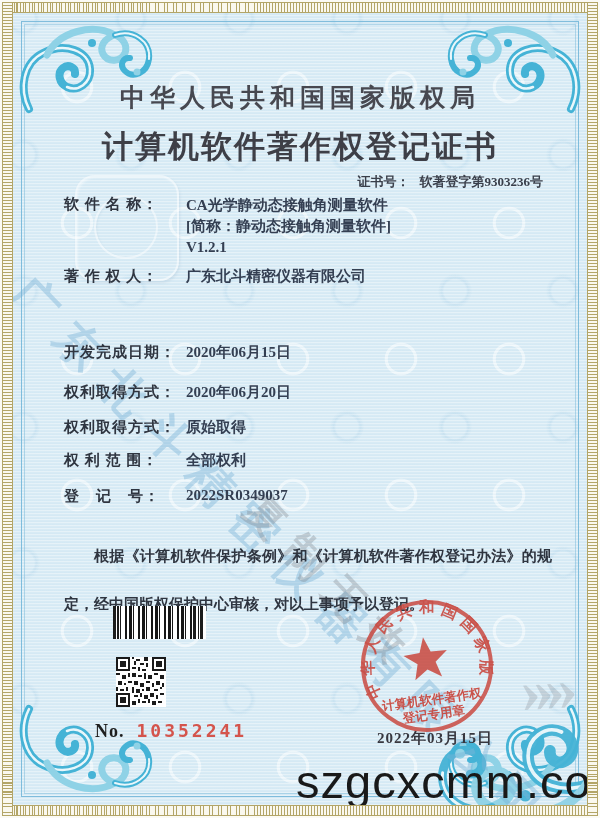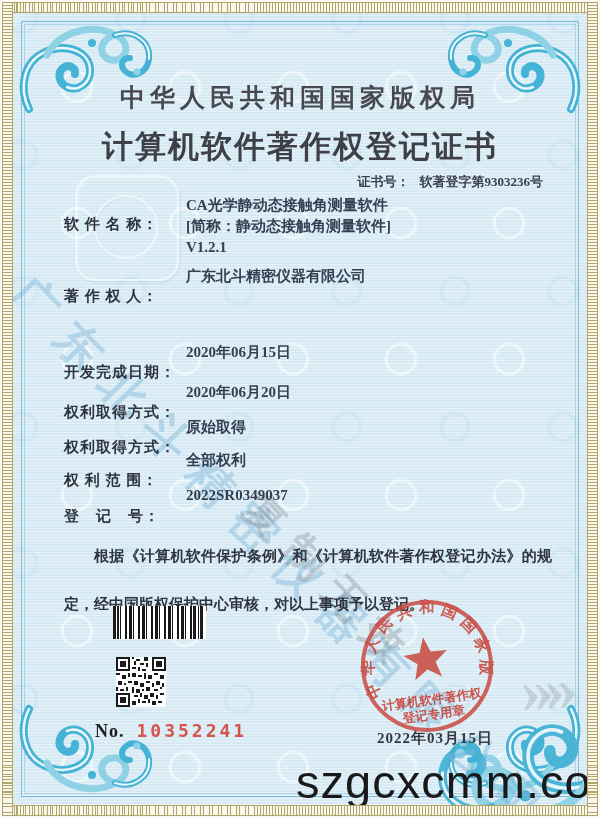--- a/index.html
+++ b/index.html
@@ -40,21 +40,21 @@
      color:rgba(120,125,130,.25);transform:rotate(-4deg);letter-spacing:-8px;}
   
   .authority{position:absolute;left:0;right:0;top:68px;text-align:center;z-index:3;
      font-size:25px;font-weight:600;letter-spacing:5px;color:#474850;}
   .cert-title{position:absolute;left:0;right:0;top:113px;text-align:center;z-index:3;
      font-size:31px;font-weight:700;letter-spacing:2px;color:#3e3f47;}
   .certline{position:absolute;right:44px;top:160px;z-index:3;font-size:13px;font-weight:700;color:#3a3f4a;}
   .certline .lab{margin-right:10px;text-align:right;}
   
   .row{position:absolute;left:51px;z-index:3;font-size:15px;font-weight:700;color:#2f3540;white-space:nowrap;}
-  .row .lab{display:inline-block;width:122px;letter-spacing:1px;vertical-align:top;margin-top:20px;}
+  .row .lab{display:inline-block;width:122px;letter-spacing:1px;vertical-align:top;}
   .row .val{display:inline-block;vertical-align:top;color:#343f52;
      font-family:"Liberation Serif","DejaVu Serif",serif;}
   .row .val div{line-height:21px;}
   .statement{position:absolute;left:51px;top:519px;width:488px;z-index:3;
      font-size:15px;font-weight:700;line-height:48px;color:#2f3540;text-indent:2em;text-align:justify;}
   
   .barcode{position:absolute;left:100px;top:593px;width:93px;height:33px;z-index:3;display:flex;background:#fff;}
   .barcode .g1{width:12px;background:repeating-linear-gradient(90deg,#1c1c1c 0 3px,#fff 3px 4px,#1c1c1c 4px 6px,#fff 6px 7px,#1c1c1c 7px 8.5px,#fff 8.5px 12px);}
   .barcode .dat{flex:1;
      background-image:

